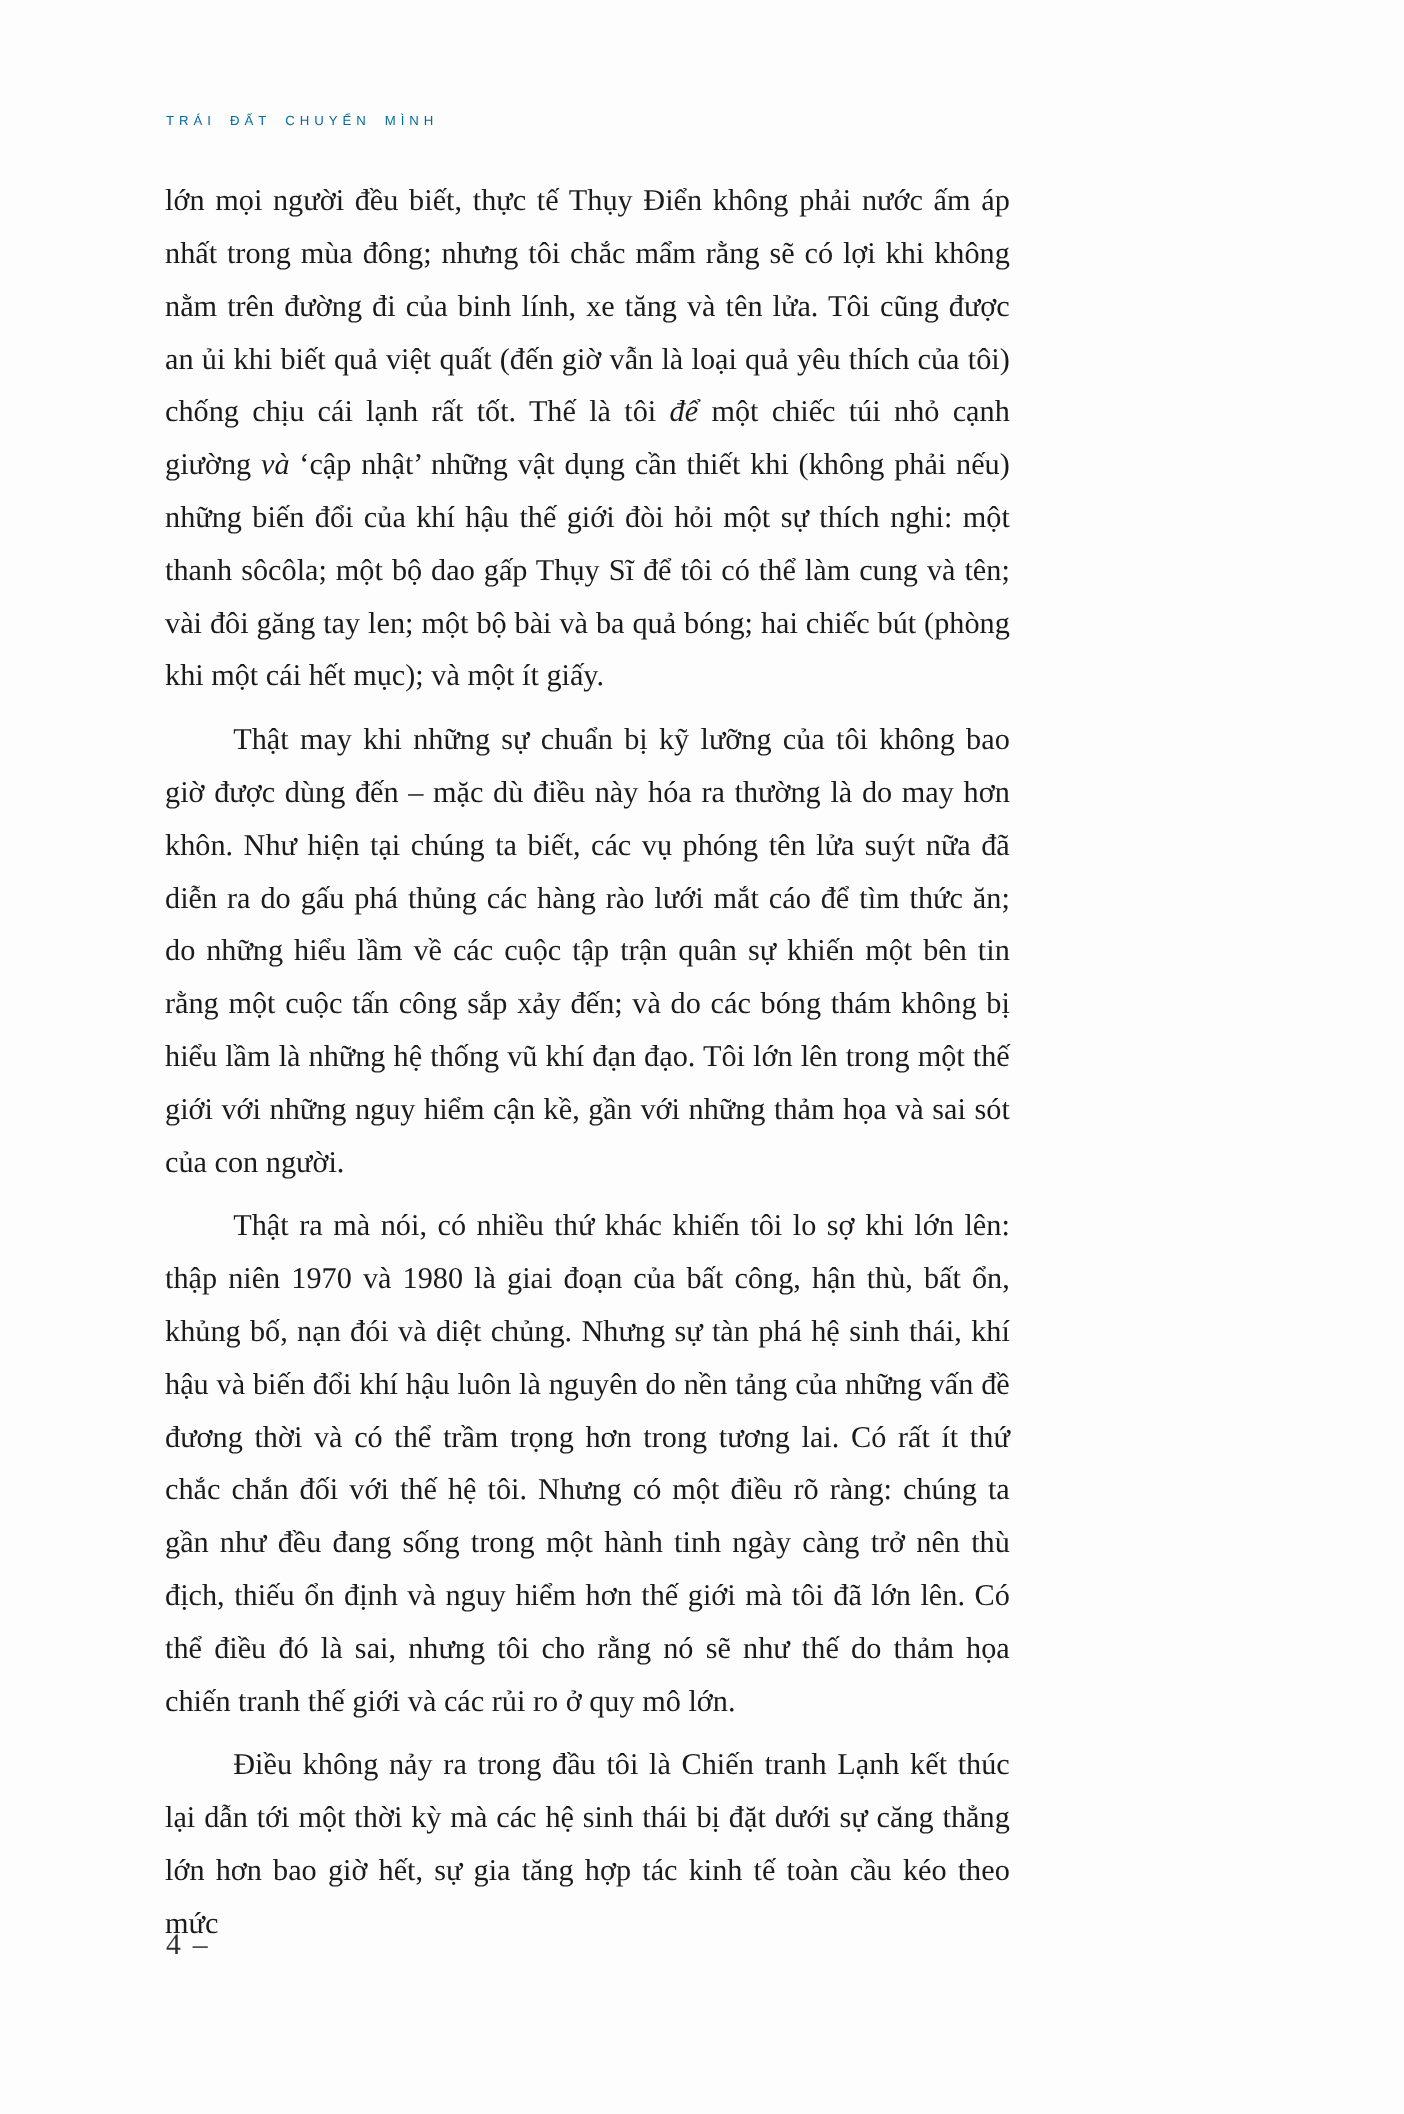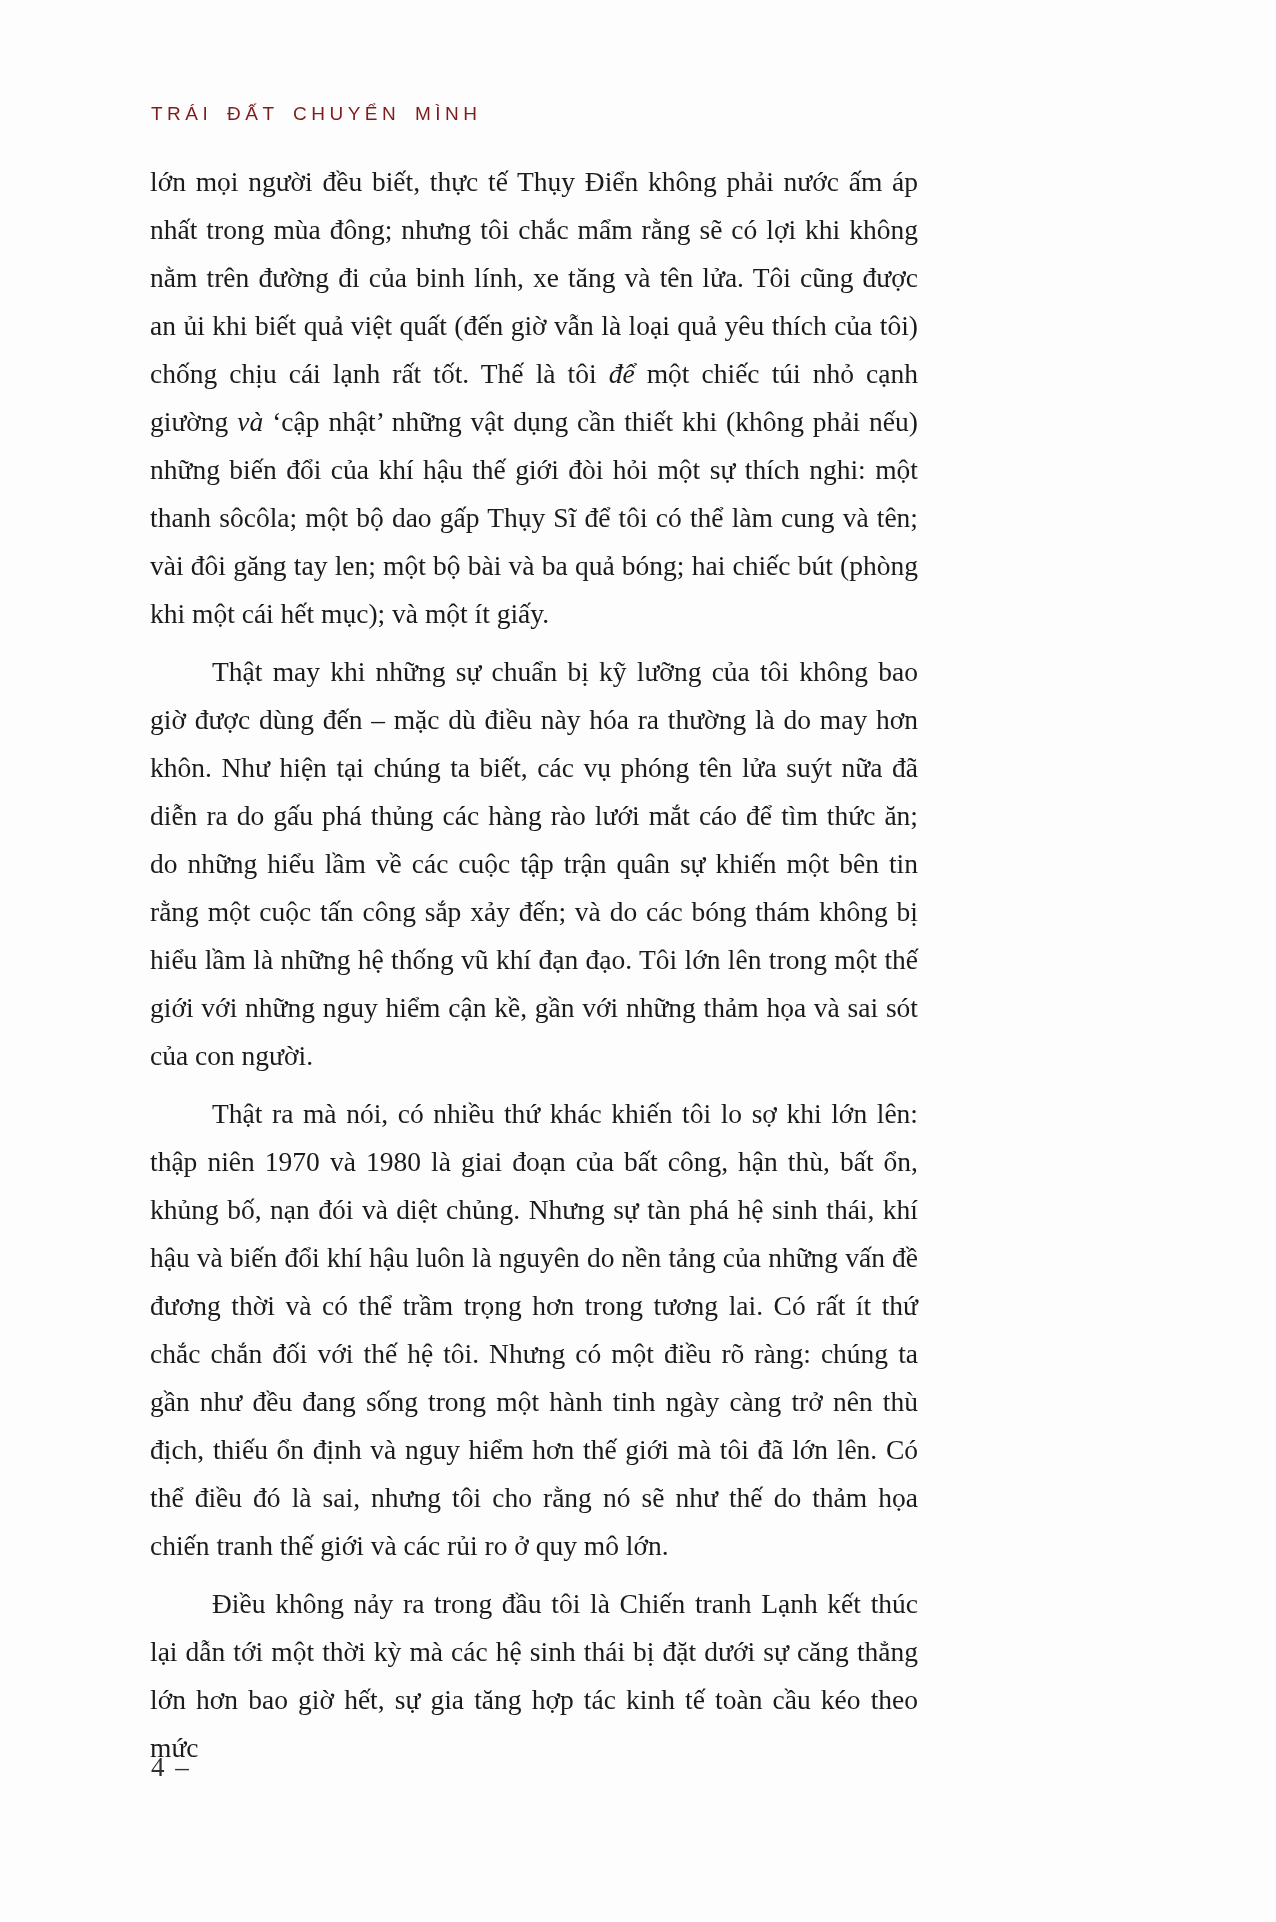--- a/index.html
+++ b/index.html
@@ -15,25 +15,25 @@
   }
   .page {
     position: absolute;
     inset: 0;
   }
   .running-header {
     position: absolute;
     left: 151px;
     top: 103px;
     font-family: "Liberation Sans", "DejaVu Sans", sans-serif;
-    font-size: 19px;
+    font-size: 12px;
     font-weight: 400;
     letter-spacing: 4.5px;
     word-spacing: 5px;
-    color: #7f1d1d;
+    color: #0369a1;
     text-transform: uppercase;
     white-space: nowrap;
   }
   .page-body {
     position: absolute;
     left: 150px;
     top: 158px;
     width: 768px;
     font-size: 27.5px;
     line-height: 48px;

